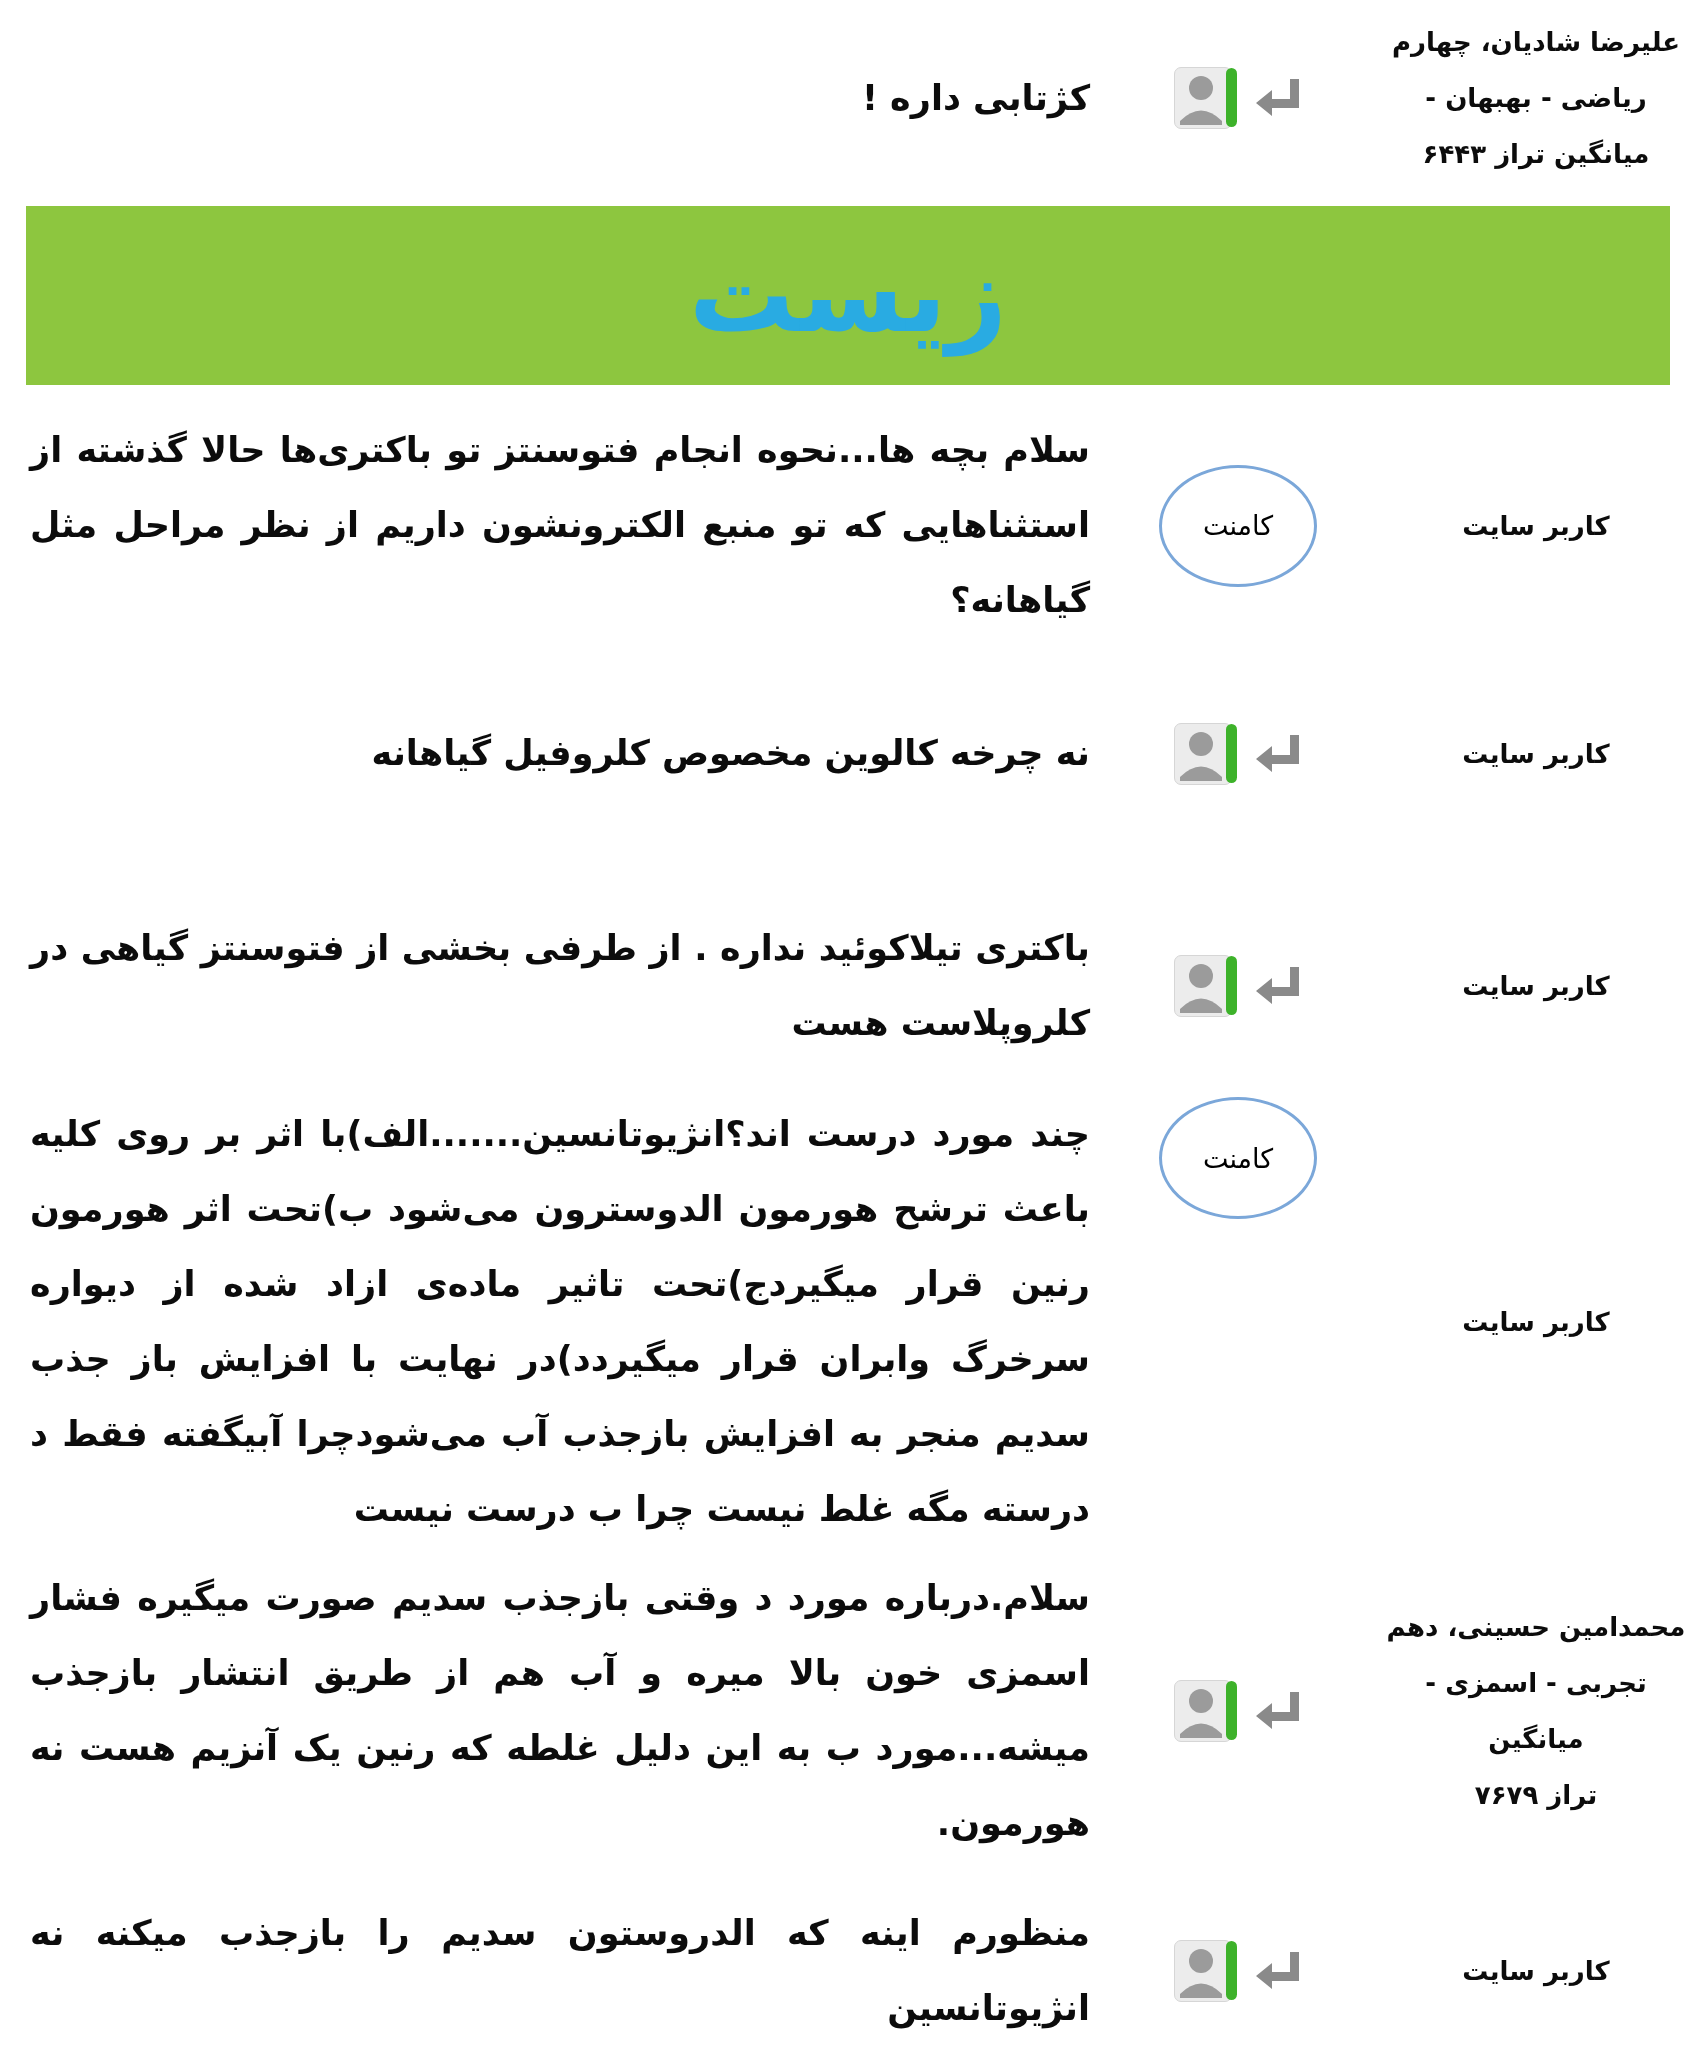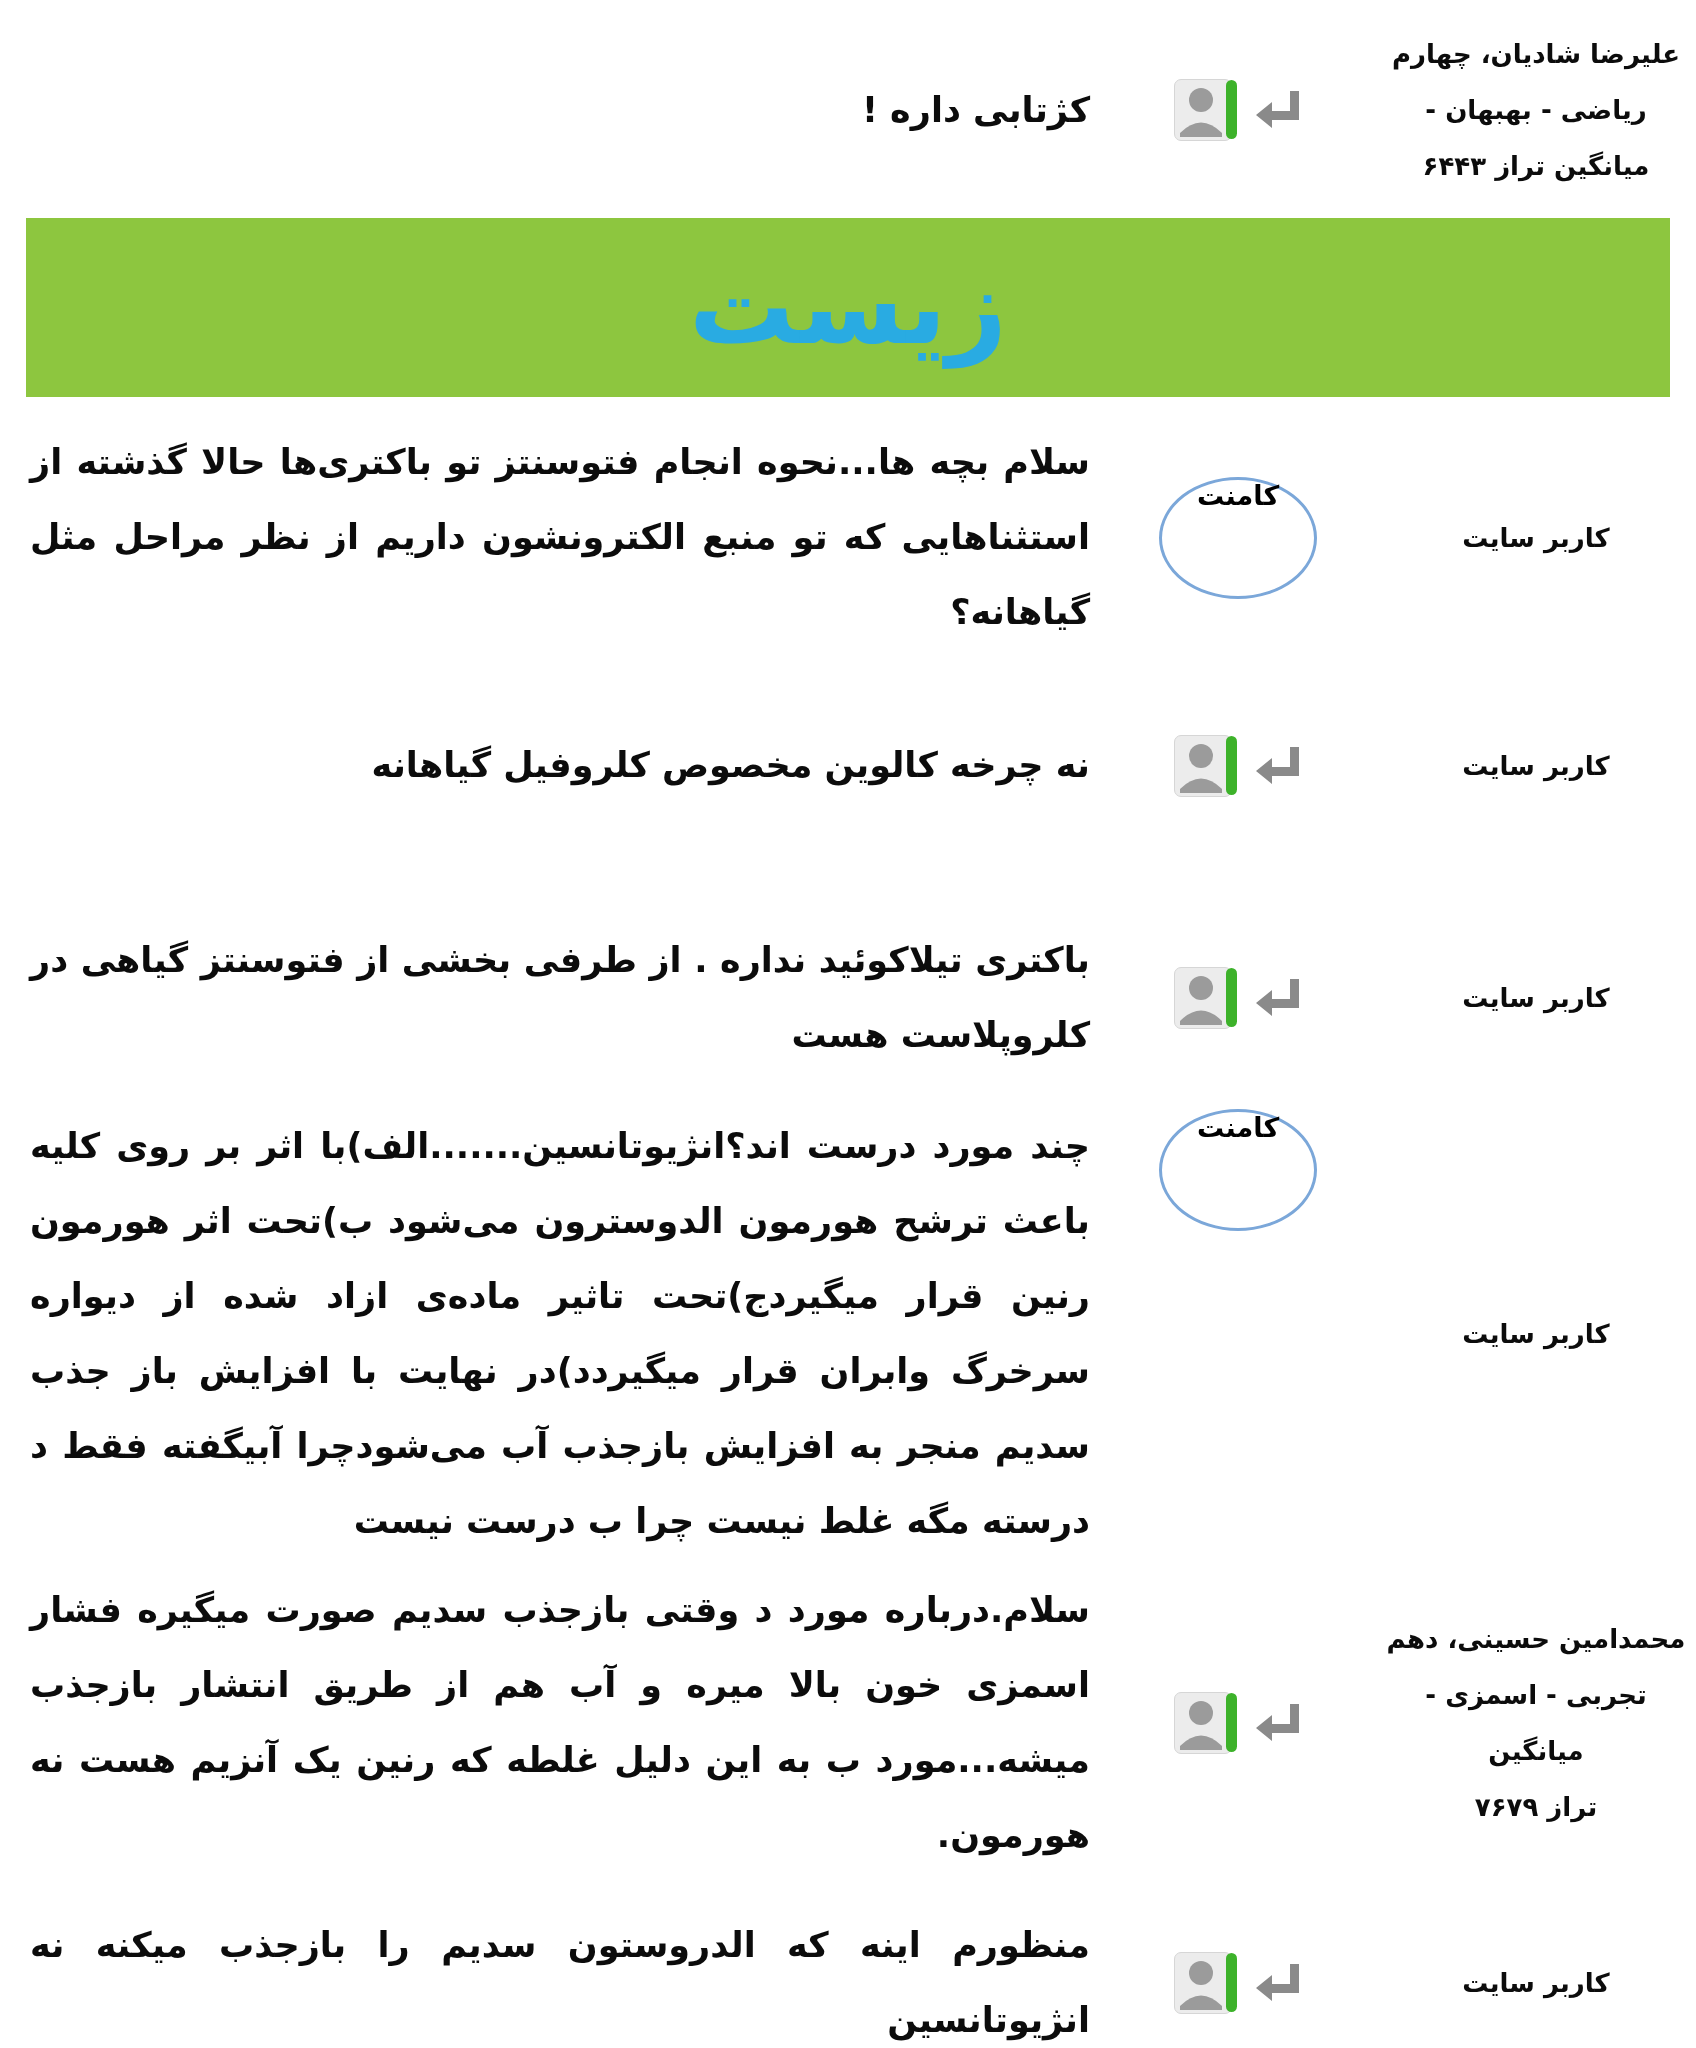--- a/index.html
+++ b/index.html
@@ -3,21 +3,21 @@
 <meta charset="utf-8">
 <style>
   html,body{margin:0;padding:0;background:#ffffff;}
   body{
     width:1696px;height:2048px;overflow:hidden;
     font-family:"DejaVu Sans","Liberation Sans",sans-serif;
     color:#000;
   }
   .page{
     width:1696px;height:2048px;box-sizing:border-box;
-    padding-top:26px;direction:rtl;overflow:hidden;
+    padding-top:14px;direction:rtl;overflow:hidden;
   }
   .row{
     display:flex;direction:rtl;align-items:center;
     padding:0 10px 0 30px;box-sizing:border-box;
   }
   .name-col{
     flex:0 0 300px;width:300px;text-align:center;
     font-weight:bold;font-size:26px;line-height:56px;color:#0c0c0c;
   }
   .name-col .name-line{display:block;}
@@ -45,22 +45,22 @@
   }
   .avatar svg{position:absolute;left:0;top:0;}
   .avatar-bar{
     position:absolute;right:-6px;top:0px;width:11px;height:59px;
     background:#3db22a;border-radius:6px;
   }
   .reply-arrow{width:46px;height:42px;flex:0 0 auto;}
   
   .comment-oval{
     width:158px;height:122px;border:3px solid #7ba7d9;border-radius:50%;
-    display:flex;justify-content:center;
-    font-size:27px;font-weight:bold;background:#ffffff;box-sizing:border-box;
+    display:flex;align-items:center;justify-content:center;
+    font-size:27px;font-weight:normal;background:#ffffff;box-sizing:border-box;
   }
   .badge-top{align-self:flex-start;}
   
   .r-header{min-height:168px;}
   .r1{margin-top:28px;}
   .r2{margin-top:78px;}
   .r3{margin-top:120px;}
   .r4{margin-top:36px;}
   .r5{margin-top:14px;}
   .r6{margin-top:35px;}

